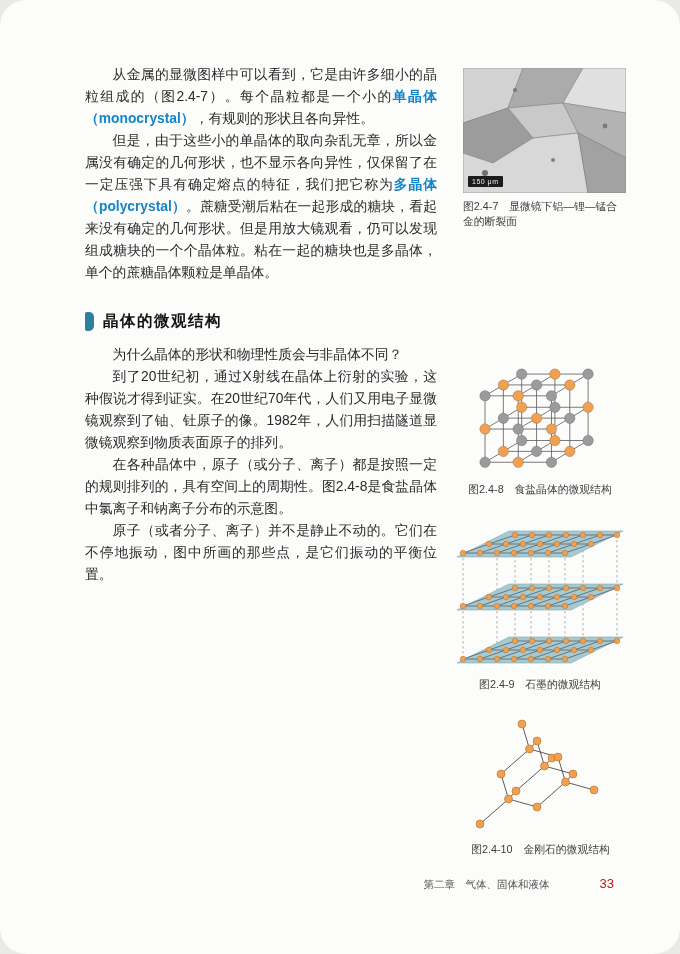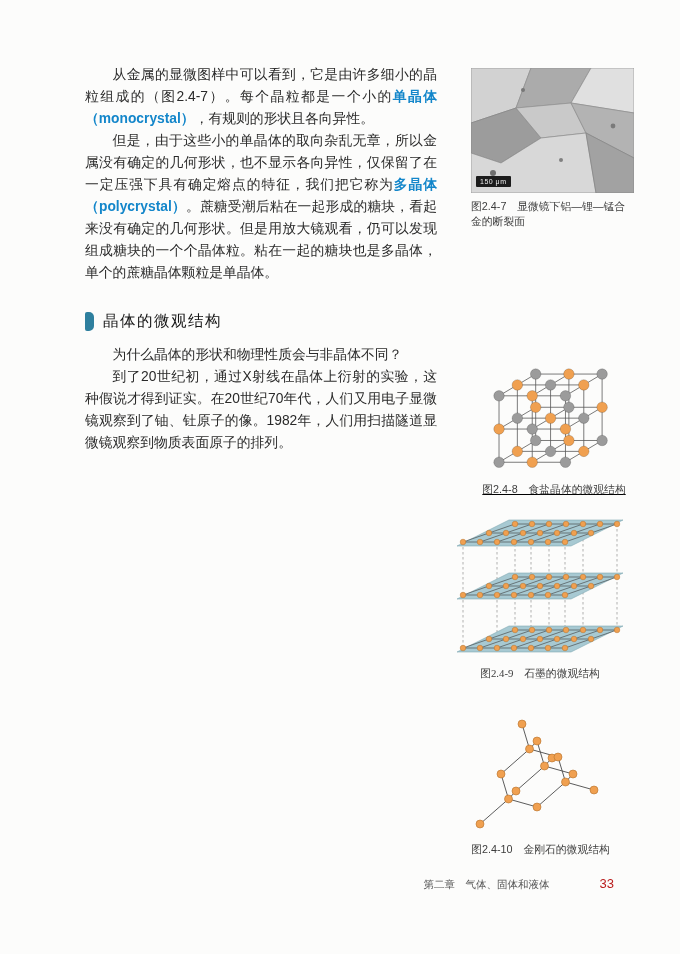--- a/index.html
+++ b/index.html
@@ -1,40 +1,41 @@
 <!DOCTYPE html>
 <html style="--accent: #1386ca; --marker: #2e7f9e;"><head>
 <meta charset="utf-8">
 <style>
   html,body{margin:0;padding:0;background:#e9e9e7;}
   .page{
     position:relative;width:680px;height:954px;margin:0 auto;
     background:#fcfcfb;overflow:hidden;
     font-family:"Liberation Sans","DejaVu Sans",sans-serif;
+    border-radius:26px;
   }
   
   .main-col{
     position:absolute;left:85px;top:64px;width:352px;
     font-size:13.8px;line-height:22px;color:#2a2a2a;text-align:justify;
   }
   .para{margin:0;text-indent:2em;}
   .em{color:var(--accent,#1386ca);font-weight:bold;}
   .section-header{display:flex;align-items:center;gap:9px;margin:26px 0 12px 0;}
   .marker{width:9px;height:19px;background:var(--marker,#2e7f9e);border-radius:2px 5px 5px 2px;flex:0 0 auto;}
-  .section-title{font-size:15.5px;font-weight:normal;margin:0;color:#131313;letter-spacing:1.5px;}
+  .section-title{font-size:15.5px;font-weight:bold;margin:0;color:#131313;letter-spacing:1.5px;}
   
   .fig-col{position:absolute;left:455px;top:68px;width:172px;}
   figure{margin:0;position:absolute;}
   .figcap{font-size:10.8px;line-height:15px;color:#3c3c3c;margin-top:6px;display:block;}
   .cap-center{text-align:center;}
-  .fig-photo{top:0;left:16px;width:163px;}
+  .fig-photo{top:0;left:8px;width:163px;}
   .photo{position:relative;width:163px;height:125px;background:#c4c4c4;overflow:hidden;}
   .scale-chip{position:absolute;left:5px;bottom:6px;background:#1c1c1c;color:#eee;font-size:7px;line-height:9px;padding:1px 4px;border-radius:1px;letter-spacing:.5px;}
-  .fig-salt{top:282px;left:24px;width:150px;text-decoration:underline;}
-  .fig-graphite{top:436px;left:0;width:170px;font-family:Liberation Serif, serif;}
+  .fig-salt{top:282px;left:10px;width:150px;}
+  .fig-graphite{top:447px;left:0;width:170px;}
   .fig-diamond{top:628px;left:8px;width:155px;}
   svg{display:block;margin:0 auto;}
   
   .page-footer{
     position:absolute;right:66px;top:876px;display:flex;align-items:baseline;gap:6px;
     font-size:10.5px;color:#555;
   }
   .pagenum{font-size:13px;color:#b91c1c;margin-left:44px;}
 </style>
 </head>
@@ -48,20 +49,22 @@
 
     <p class="para"><span>但是，由于这些小的单晶体的取向杂乱无章，所以金属没有确定的几何形状，也不显示各向异性，仅保留了在一定压强下具有确定熔点的特征，我们把它称为</span><span class="em">多晶体</span><span class="em">（polycrystal）</span><span>。蔗糖受潮后粘在一起形成的糖块，看起来没有确定的几何形状。但是用放大镜观看，仍可以发现组成糖块的一个个晶体粒。粘在一起的糖块也是多晶体，单个的蔗糖晶体颗粒是单晶体。</span></p>
 
     <div class="section-header">
       <span class="marker"></span>
       <h2 class="section-title">晶体的微观结构</h2>
     </div>
 
     <p class="para">为什么晶体的形状和物理性质会与非晶体不同？</p>
     <p class="para">到了20世纪初，通过X射线在晶体上衍射的实验，这种假说才得到证实。在20世纪70年代，人们又用电子显微镜观察到了铀、钍原子的像。1982年，人们用扫描隧道显微镜观察到物质表面原子的排列。</p>
+    <p class="para">在各种晶体中，原子（或分子、离子）都是按照一定的规则排列的，具有空间上的周期性。图2.4-8是食盐晶体中氯离子和钠离子分布的示意图。</p>
+    <p class="para">原子（或者分子、离子）并不是静止不动的。它们在不停地振动，图中所画的那些点，是它们振动的平衡位置。</p>
   </div>
 
   <aside class="fig-col">
 
     <figure class="fig-photo">
       <div class="photo">
         <svg width="163" height="125" viewBox="0 0 163 125">
           <rect x="0" y="0" width="163" height="125" fill="#bfbfbf"></rect>
           <polygon points="0,0 60,0 45,40 0,55" fill="#d2d2d2" stroke="#8f8f8f" stroke-width="0.7"></polygon>
           <polygon points="60,0 120,0 100,35 45,40" fill="#ababab" stroke="#8f8f8f" stroke-width="0.7"></polygon>

